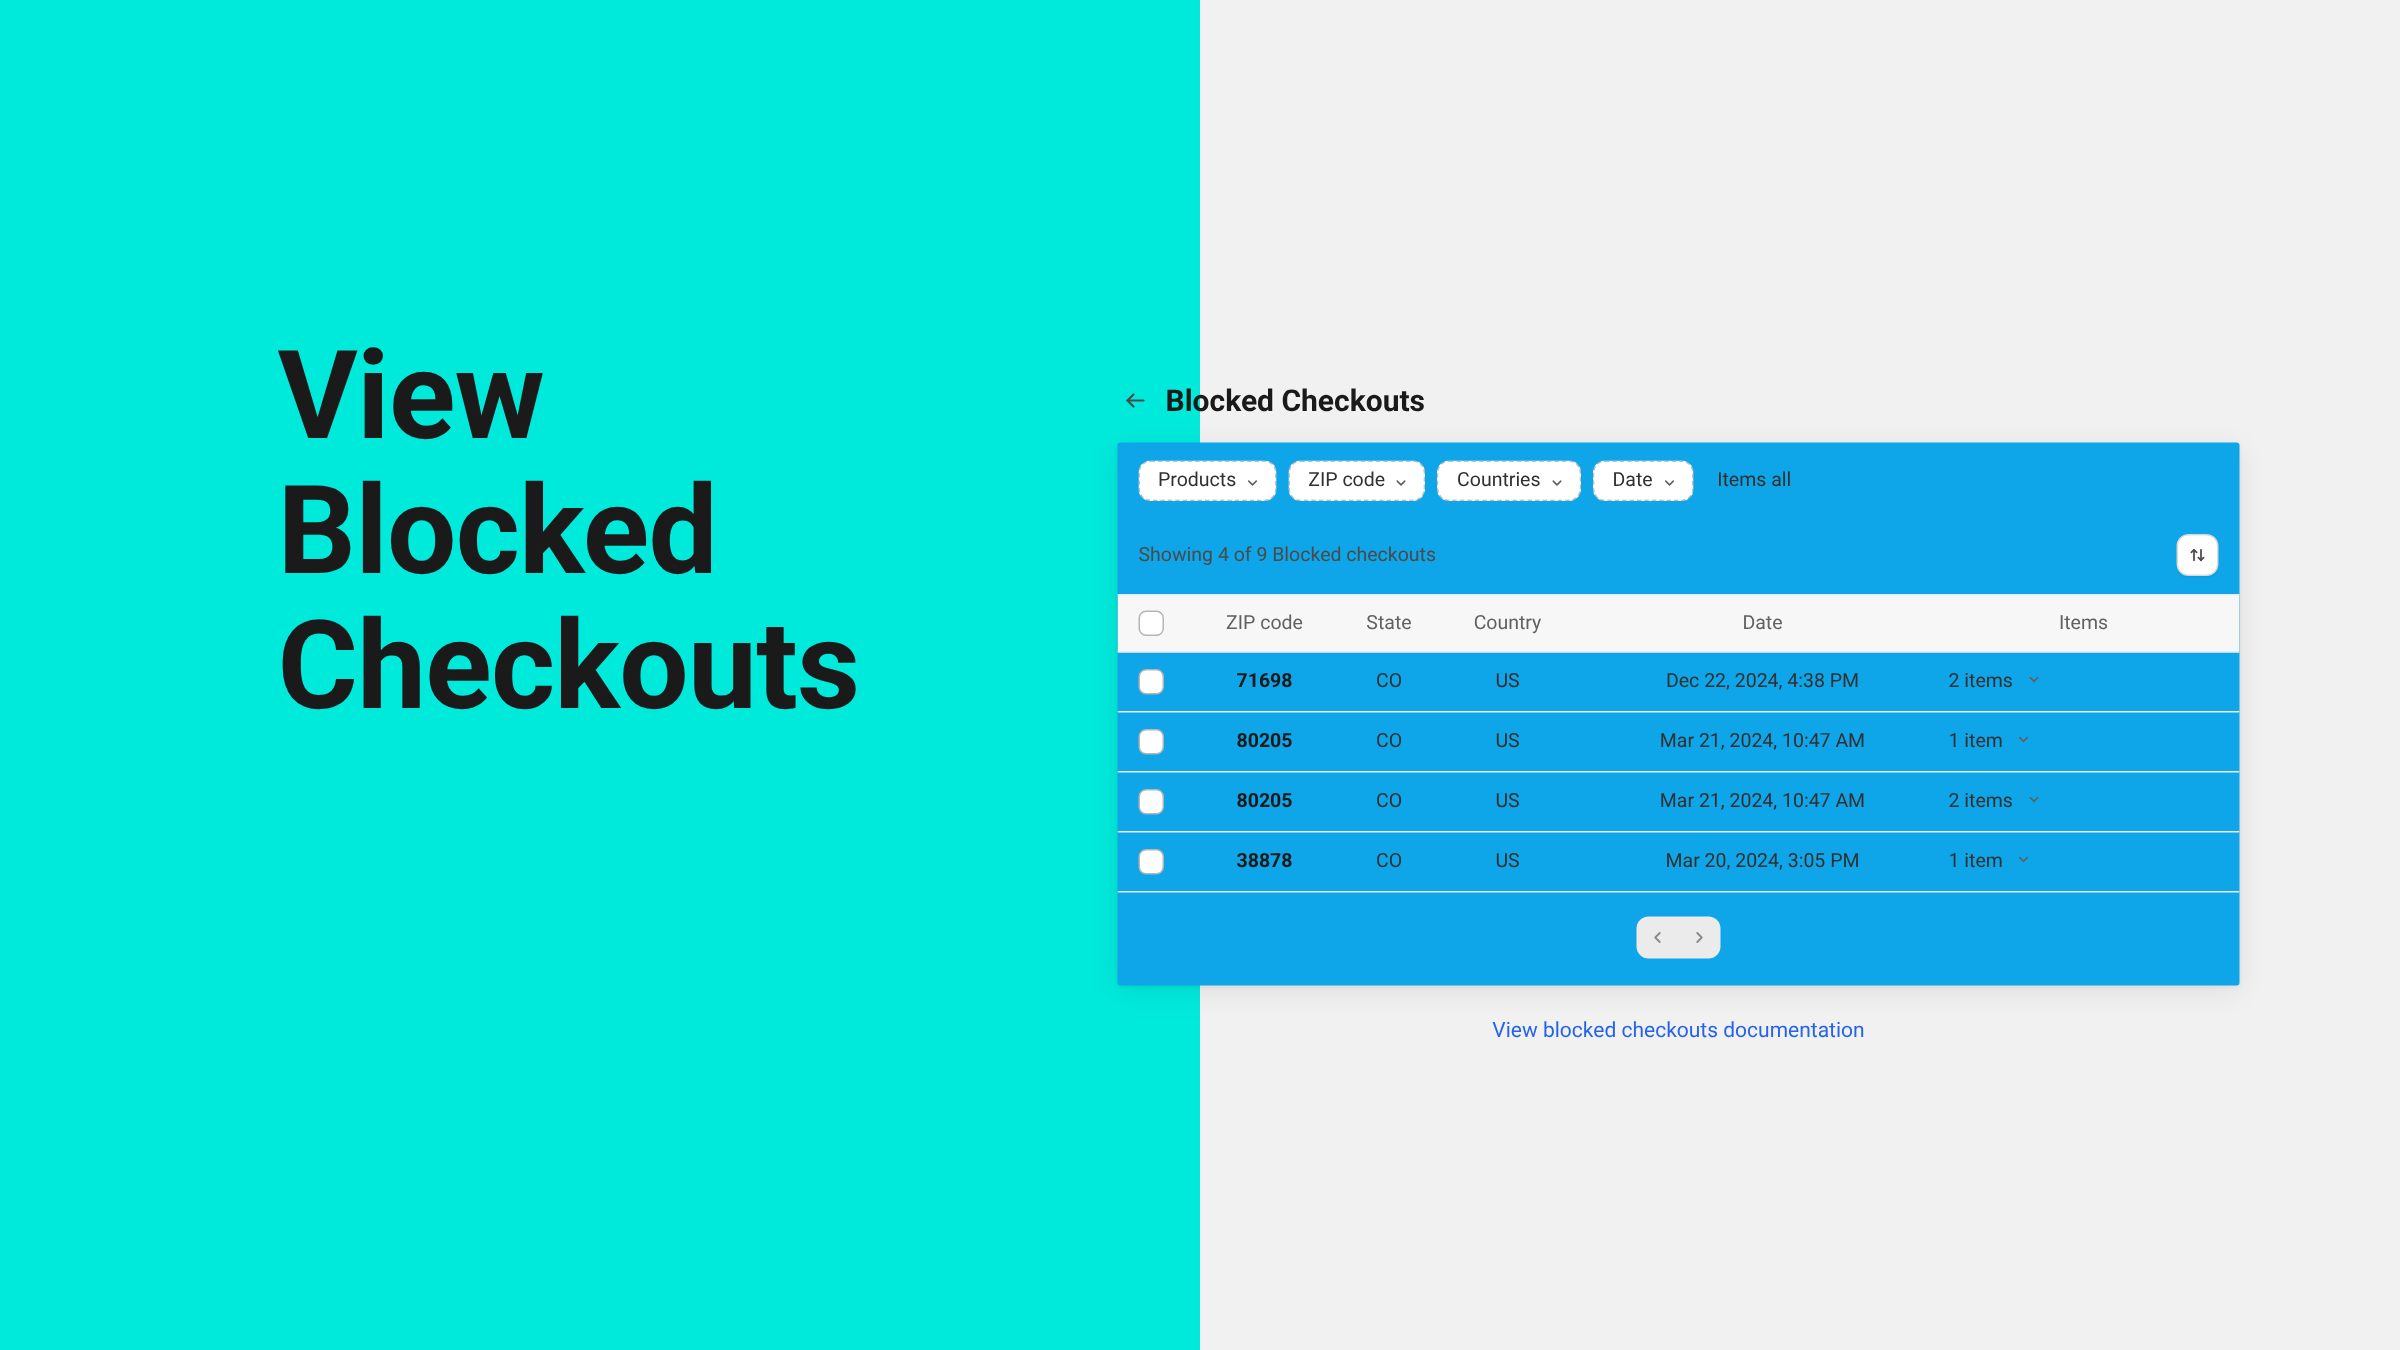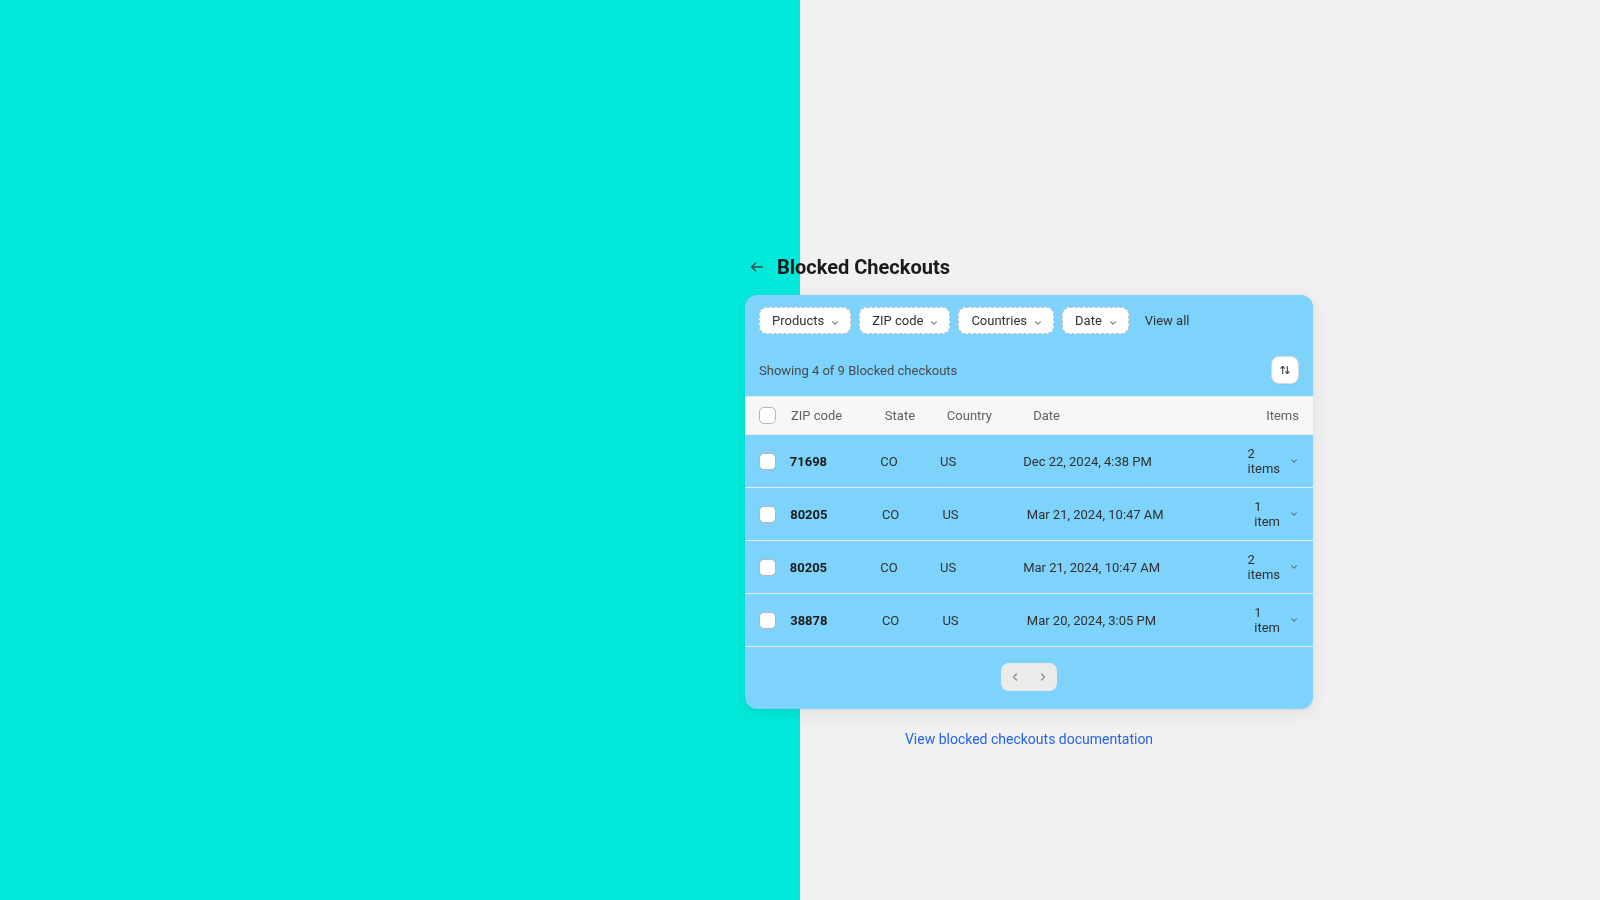--- a/index.html
+++ b/index.html
@@ -32,21 +32,21 @@
     font-size: 24px;
     font-weight: 500;
     line-height: 1.4;
     color: #1a1a1a;
     max-width: 420px;
   }
   .right-panel {
     position: absolute;
     left: 745px;
     top: 255px;
-    width: 568px;
+    width: 748px;
   }
   .page-header {
     display: flex;
     align-items: center;
     gap: 12px;
     margin-bottom: 16px;
     margin-left: 4px;
   }
   .back-arrow {
     width: 16px;
@@ -56,24 +56,25 @@
     justify-content: center;
     color: #4a4a4a;
     cursor: pointer;
   }
   .page-title {
     font-size: 20px;
     font-weight: 700;
     color: #1a1a1a;
   }
   .card {
-    background: #7dd3fc;
-    border-radius: 12px;
+    background: #0ea5e9;
+    border-radius: 2px;
     box-shadow: 0 4px 20px rgba(0,0,0,0.08), 0 1px 3px rgba(0,0,0,0.05);
     overflow: hidden;
+    text-align: center;
   }
   .filter-bar {
     display: flex;
     align-items: center;
     gap: 8px;
     padding: 12px 14px;
   }
   .filter-pill {
     display: inline-flex;
     align-items: center;
@@ -187,20 +188,25 @@
   .doc-link a {
     color: #2563eb;
     text-decoration: none;
     cursor: pointer;
   }
 </style>
 </head>
 <body>
 
 <div class="left-panel">
+  <div class="hero-title">
+    <div>View</div>
+    <div>Blocked</div>
+    <div>Checkouts</div>
+  </div>
 </div>
 
 <div class="right-panel">
 
   <div class="page-header">
     <span class="back-arrow">
       <svg width="16" height="16" viewBox="0 0 24 24" fill="none" stroke="currentColor" stroke-width="2.2" stroke-linecap="round" stroke-linejoin="round">
           <line x1="20" y1="12" x2="4" y2="12"></line>
           <polyline points="10 18 4 12 10 6"></polyline>
         </svg>
@@ -236,21 +242,21 @@
         </span>
       </span>
       <span class="filter-pill">
         <span>Date</span>
         <span class="chevron-down">
           <svg width="10" height="10" viewBox="0 0 24 24" fill="none" stroke="#616161" stroke-width="2.5" stroke-linecap="round" stroke-linejoin="round">
               <polyline points="6 9 12 15 18 9"></polyline>
             </svg>
         </span>
       </span>
-      <span class="clear-all">View all</span>
+      <span class="clear-all">Items all</span>
     </div>
 
     <div class="summary-bar">
       <span class="summary-text">Showing 4 of 9 Blocked checkouts</span>
       <span class="sort-btn">
         <svg width="14" height="14" viewBox="0 0 24 24" fill="none" stroke="#4a4a4a" stroke-width="2" stroke-linecap="round" stroke-linejoin="round">
             <path d="M8 6L8 18"></path>
             <polyline points="5 9 8 6 11 9"></polyline>
             <path d="M16 18L16 6"></path>
             <polyline points="13 15 16 18 19 15"></polyline>

